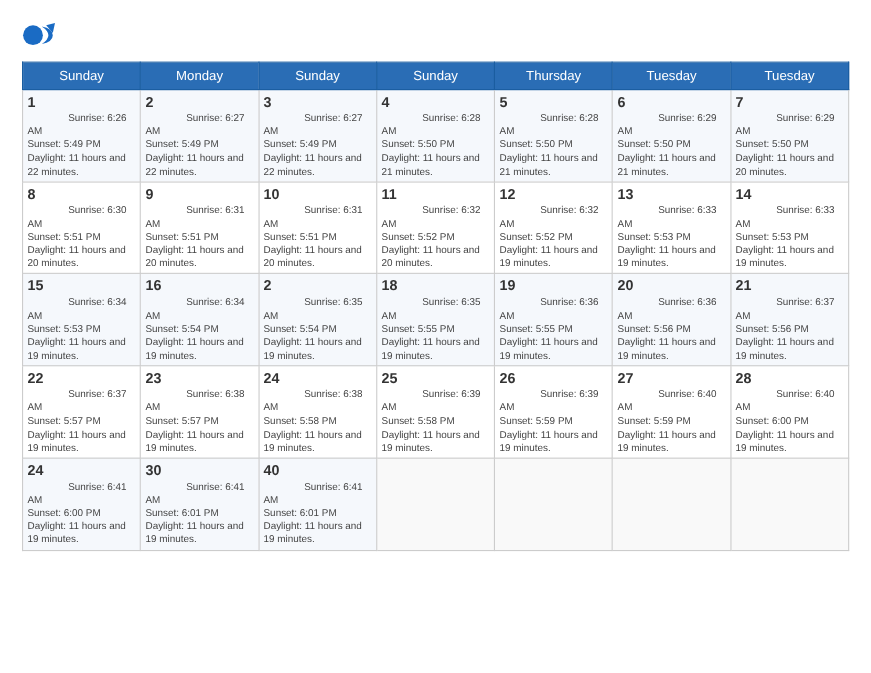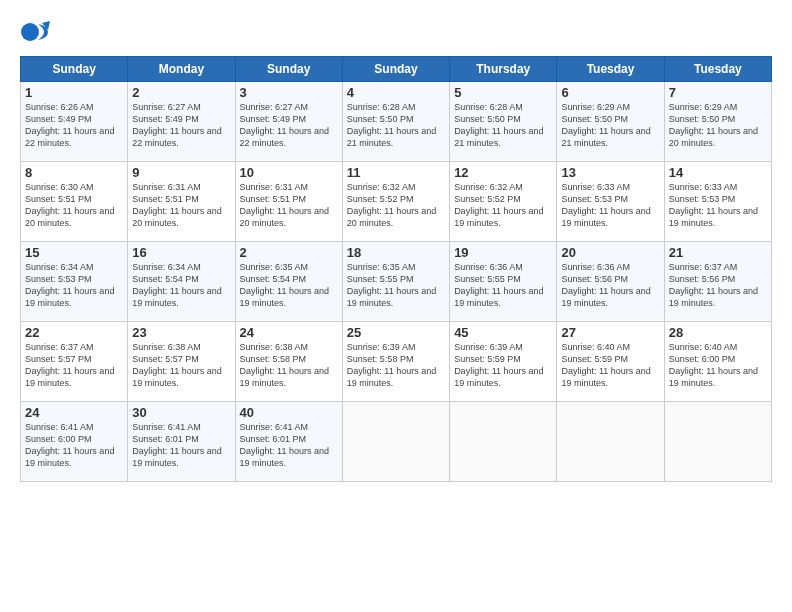--- a/index.html
+++ b/index.html
@@ -37,21 +37,21 @@
     }
     .calendar {
       width: 100%;
       border-collapse: collapse;
       table-layout: fixed;
     }
     .calendar th {
       background: #2a6db5;
       color: white;
       font-size: 12px;
-      font-weight: bold;
+      font-weight: normal;
       text-align: center;
       padding: 5px 3px;
       border: 1px solid #1a5da0;
     }
     .calendar td {
       border: 1px solid #ccc;
       vertical-align: top;
       padding: 3px 4px;
       font-size: 9.5px;
       color: #333;
@@ -68,20 +68,21 @@
       font-size: 13px;
       font-weight: bold;
       color: #333;
       display: block;
       margin-bottom: 1px;
     }
     .day-info {
       font-size: 9px;
       color: #444;
       line-height: 1.35;
+      margin-left: 37px;
     }
     .empty-cell {
       background: #f9f9f9 !important;
     }
     .logo-wrap {
       display: flex;
       flex-direction: column;
       align-items: flex-start;
     }
     .logo-row {
@@ -150,21 +151,21 @@
           <td><span class="day-number">18</span><span class="day-info">Sunrise: 6:35 AM<br>Sunset: 5:55 PM<br>Daylight: 11 hours and 19 minutes.</span></td>
           <td><span class="day-number">19</span><span class="day-info">Sunrise: 6:36 AM<br>Sunset: 5:55 PM<br>Daylight: 11 hours and 19 minutes.</span></td>
           <td><span class="day-number">20</span><span class="day-info">Sunrise: 6:36 AM<br>Sunset: 5:56 PM<br>Daylight: 11 hours and 19 minutes.</span></td>
           <td><span class="day-number">21</span><span class="day-info">Sunrise: 6:37 AM<br>Sunset: 5:56 PM<br>Daylight: 11 hours and 19 minutes.</span></td>
         </tr>
         <tr>
           <td><span class="day-number">22</span><span class="day-info">Sunrise: 6:37 AM<br>Sunset: 5:57 PM<br>Daylight: 11 hours and 19 minutes.</span></td>
           <td><span class="day-number">23</span><span class="day-info">Sunrise: 6:38 AM<br>Sunset: 5:57 PM<br>Daylight: 11 hours and 19 minutes.</span></td>
           <td><span class="day-number">24</span><span class="day-info">Sunrise: 6:38 AM<br>Sunset: 5:58 PM<br>Daylight: 11 hours and 19 minutes.</span></td>
           <td><span class="day-number">25</span><span class="day-info">Sunrise: 6:39 AM<br>Sunset: 5:58 PM<br>Daylight: 11 hours and 19 minutes.</span></td>
-          <td><span class="day-number">45</span><span class="day-info">Sunrise: 6:39 AM<br>Sunset: 5:59 PM<br>Daylight: 11 hours and 19 minutes.</span></td>
+          <td><span class="day-number">26</span><span class="day-info">Sunrise: 6:39 AM<br>Sunset: 5:59 PM<br>Daylight: 11 hours and 19 minutes.</span></td>
           <td><span class="day-number">27</span><span class="day-info">Sunrise: 6:40 AM<br>Sunset: 5:59 PM<br>Daylight: 11 hours and 19 minutes.</span></td>
           <td><span class="day-number">28</span><span class="day-info">Sunrise: 6:40 AM<br>Sunset: 6:00 PM<br>Daylight: 11 hours and 19 minutes.</span></td>
         </tr>
         <tr>
           <td><span class="day-number">24</span><span class="day-info">Sunrise: 6:41 AM<br>Sunset: 6:00 PM<br>Daylight: 11 hours and 19 minutes.</span></td>
           <td><span class="day-number">30</span><span class="day-info">Sunrise: 6:41 AM<br>Sunset: 6:01 PM<br>Daylight: 11 hours and 19 minutes.</span></td>
           <td><span class="day-number">40</span><span class="day-info">Sunrise: 6:41 AM<br>Sunset: 6:01 PM<br>Daylight: 11 hours and 19 minutes.</span></td>
           <td class="empty-cell"></td>
           <td class="empty-cell"></td>
           <td class="empty-cell"></td>

